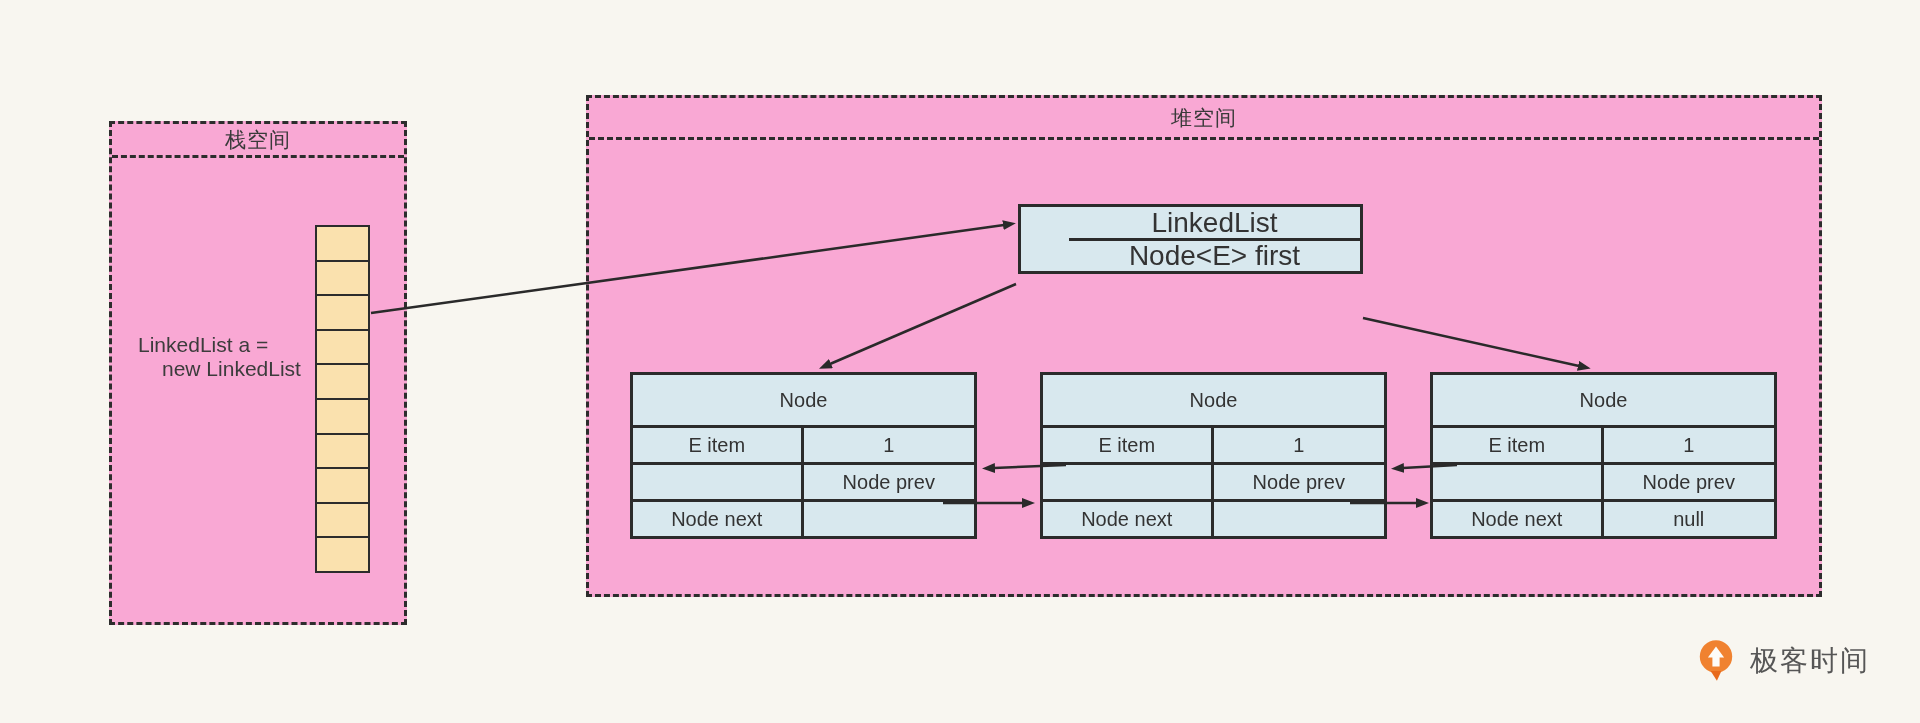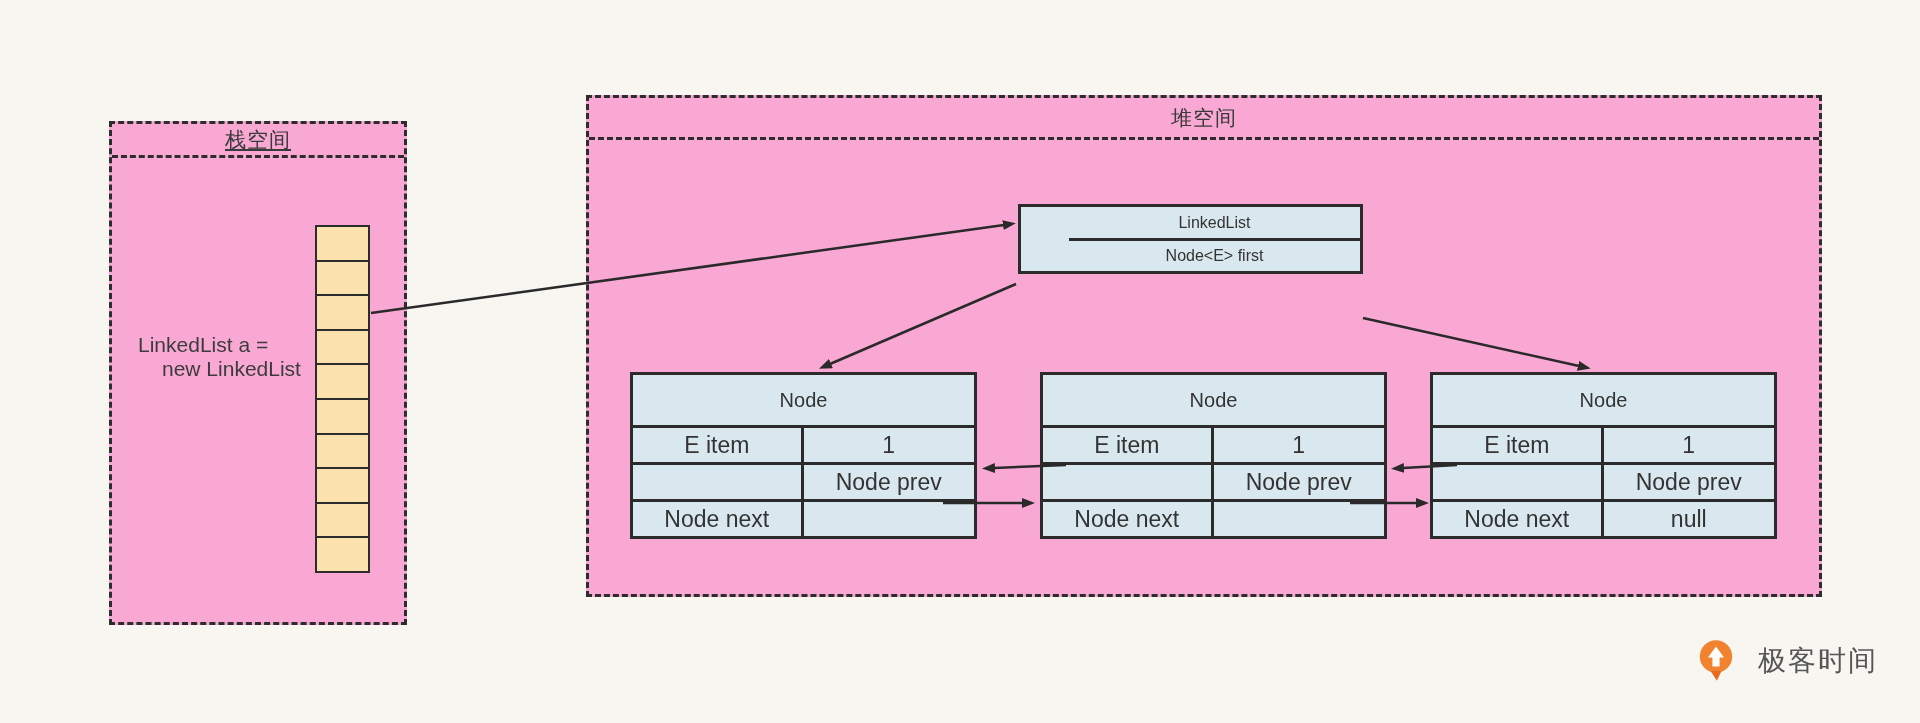--- a/index.html
+++ b/index.html
@@ -17,21 +17,21 @@
     overflow: hidden;
   }
 
   
   .region-box {
     position: absolute;
     box-sizing: border-box;
     border: 3px dashed #2d2d2d;
     background: #f9a8d4;
   }
-  #stack-box { left: 109px; top: 121px; width: 298px; height: 504px; text-decoration: underline; }
+  #stack-box { left: 109px; top: 121px; width: 298px; height: 504px; }
   #heap-box  { left: 586px; top: 95px;  width: 1236px; height: 502px; }
   .region-title {
     box-sizing: border-box;
     width: 100%;
     border-bottom: 3px dashed #2d2d2d;
     display: flex;
     align-items: center;
     justify-content: center;
     font-size: 21px;
     letter-spacing: 1px;
@@ -77,21 +77,21 @@
     box-sizing: border-box;
     border: 3px solid #2b2b2b;
     background: #d8e8ee;
   }
   .ll-row {
     height: 30px;
     border-top: 3px solid #2b2b2b;
     display: flex;
     align-items: center;
     justify-content: center;
-    font-size: 16px;
+    font-size: 28px;
     color: #333;
     margin-left: 48px;
   }
   .ll-row.header { border-top: none; height: 31px; }
 
   
   .node-table {
     position: absolute;
     top: 372px;
     width: 347px;
@@ -107,21 +107,21 @@
     display: flex;
     align-items: center;
     justify-content: center;
     font-size: 20px;
     color: #333;
   }
   .node-row {
     height: 34px;
     border-top: 3px solid #2b2b2b;
     display: flex;
-    font-size: 23px;
+    font-size: 20px;
     color: #333;
   }
   .node-cell-left {
     width: 50%;
     box-sizing: border-box;
     border-right: 3px solid #2b2b2b;
     display: flex;
     align-items: center;
     justify-content: center;
   }
@@ -142,21 +142,21 @@
     z-index: 10;
   }
 
   
   #brand {
     position: absolute;
     left: 1698px;
     top: 638px;
     display: flex;
     align-items: center;
-    gap: 24px;
+    gap: 16px;
     text-align: right;
   }
   #brand-text {
     font-size: 28px;
     color: #565656;
     letter-spacing: 2px;
   }
 </style>
 </head>
 <body>

